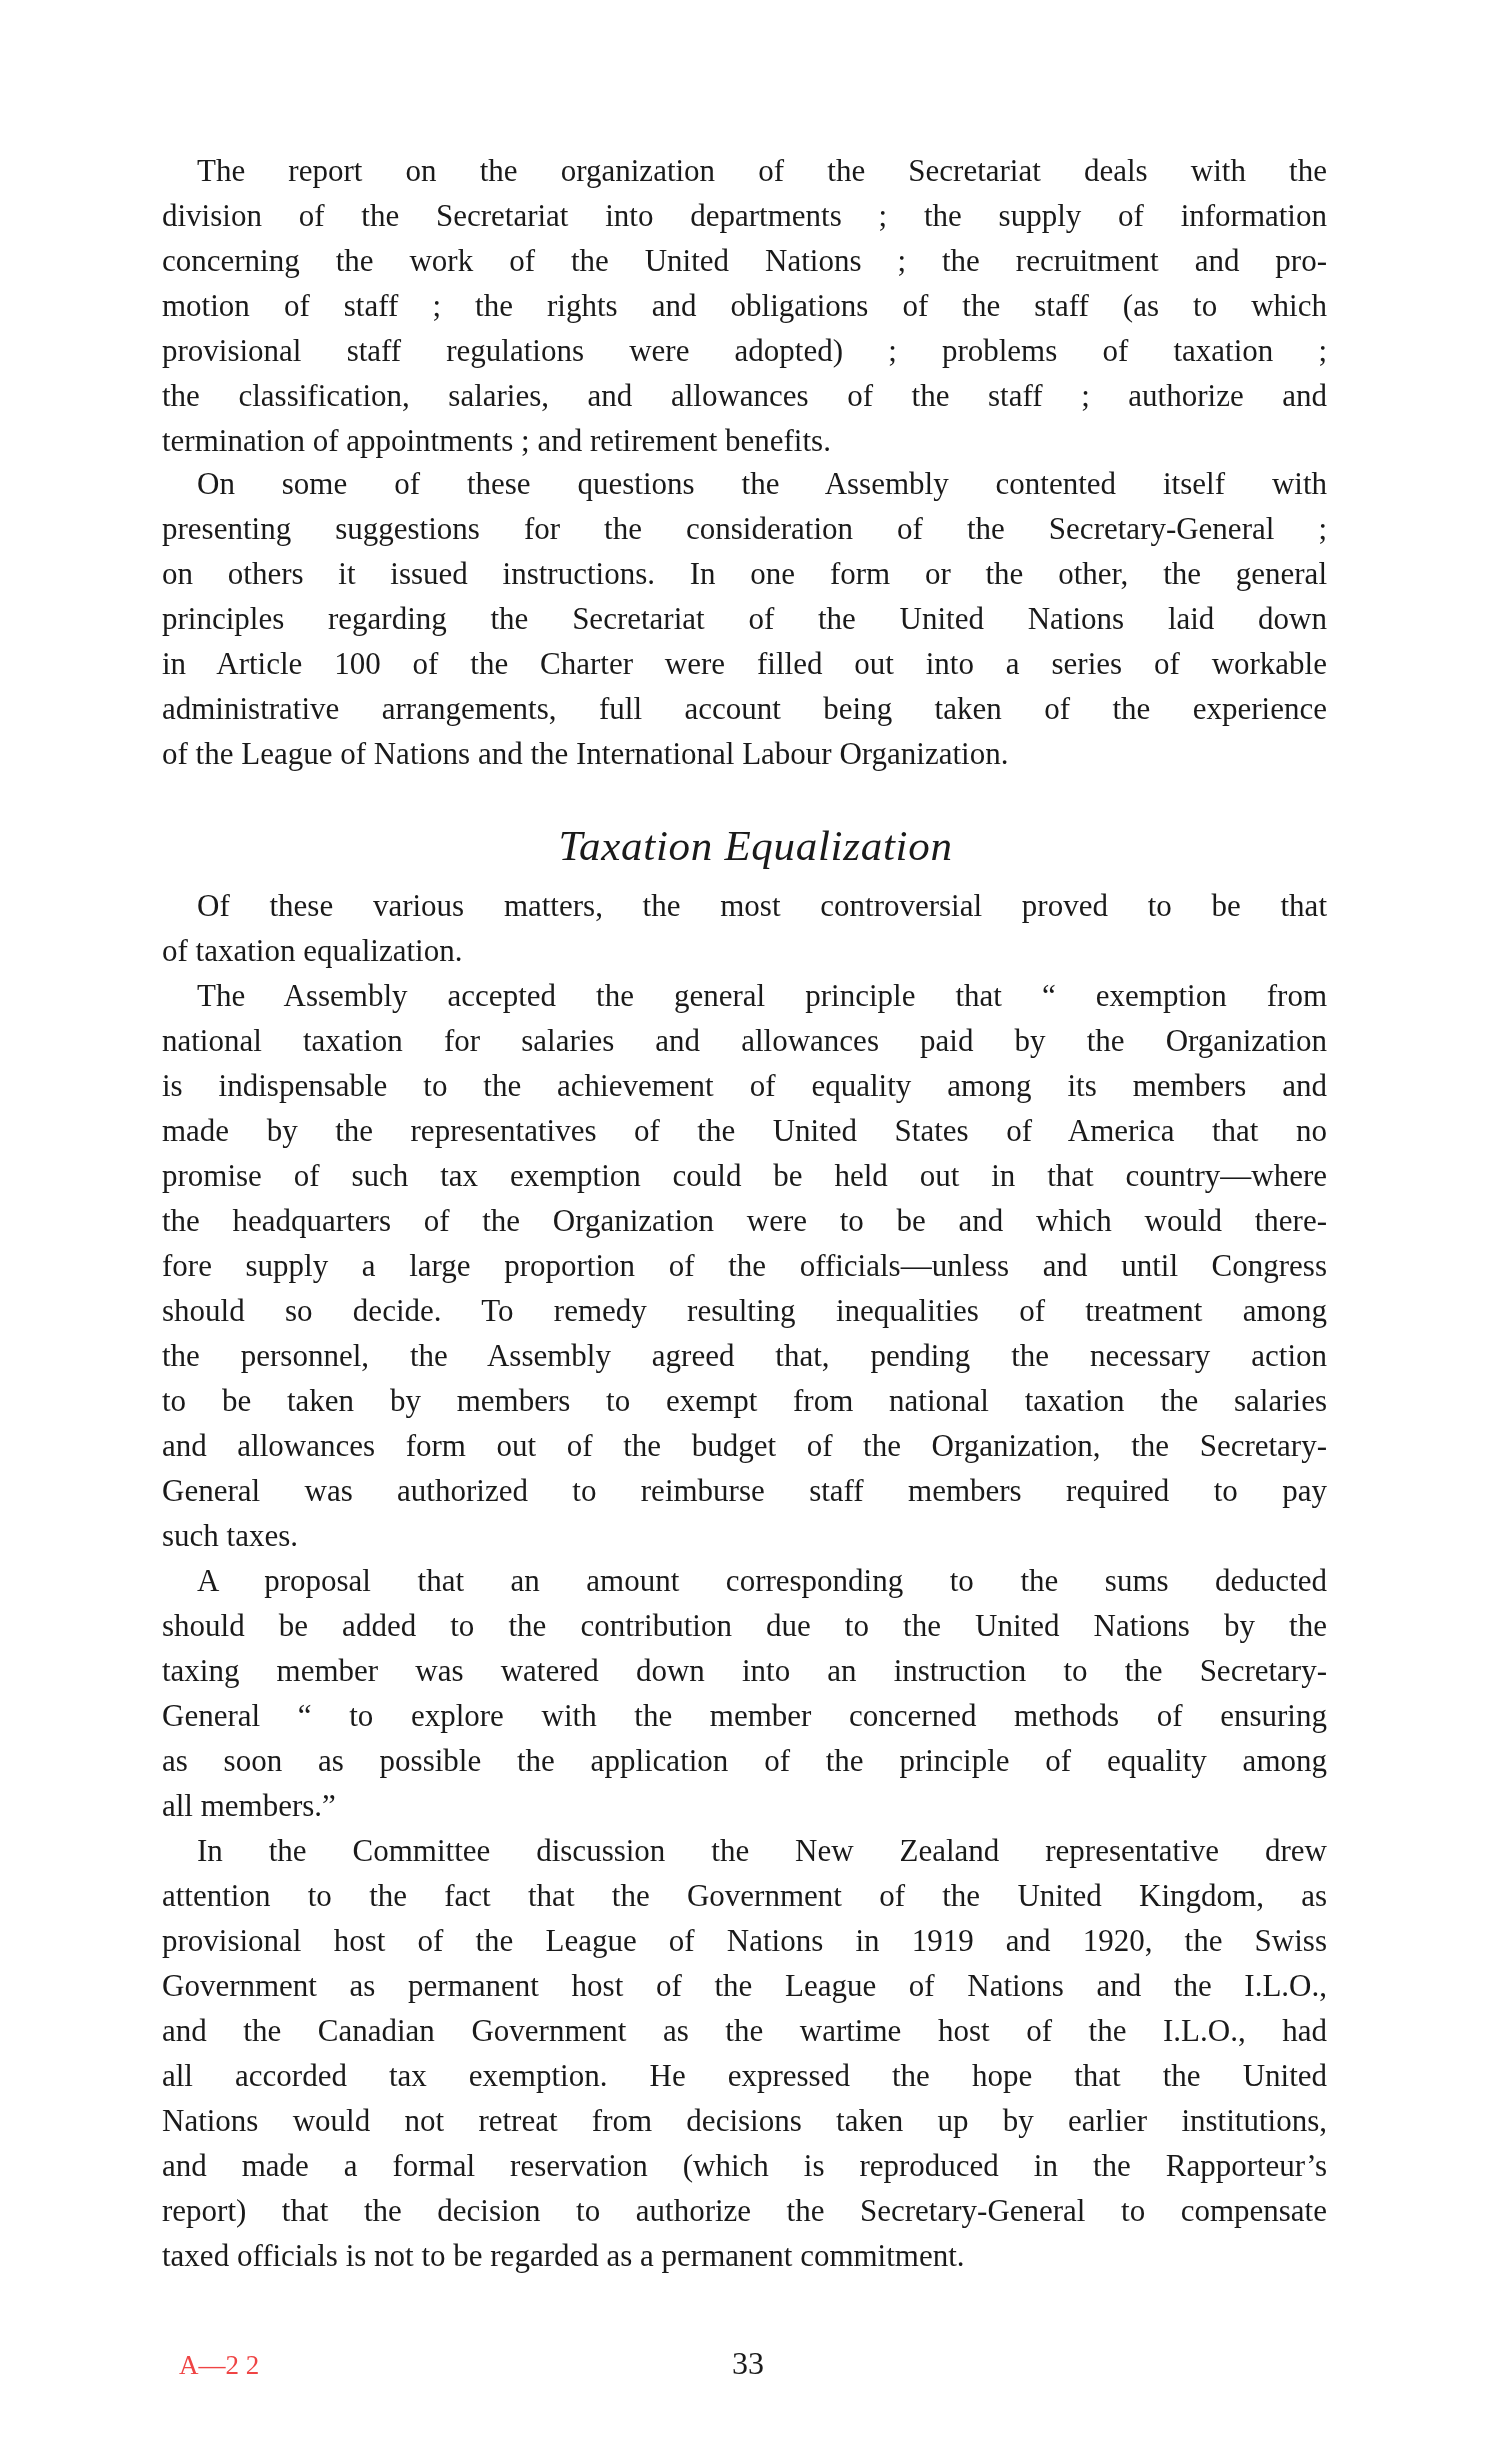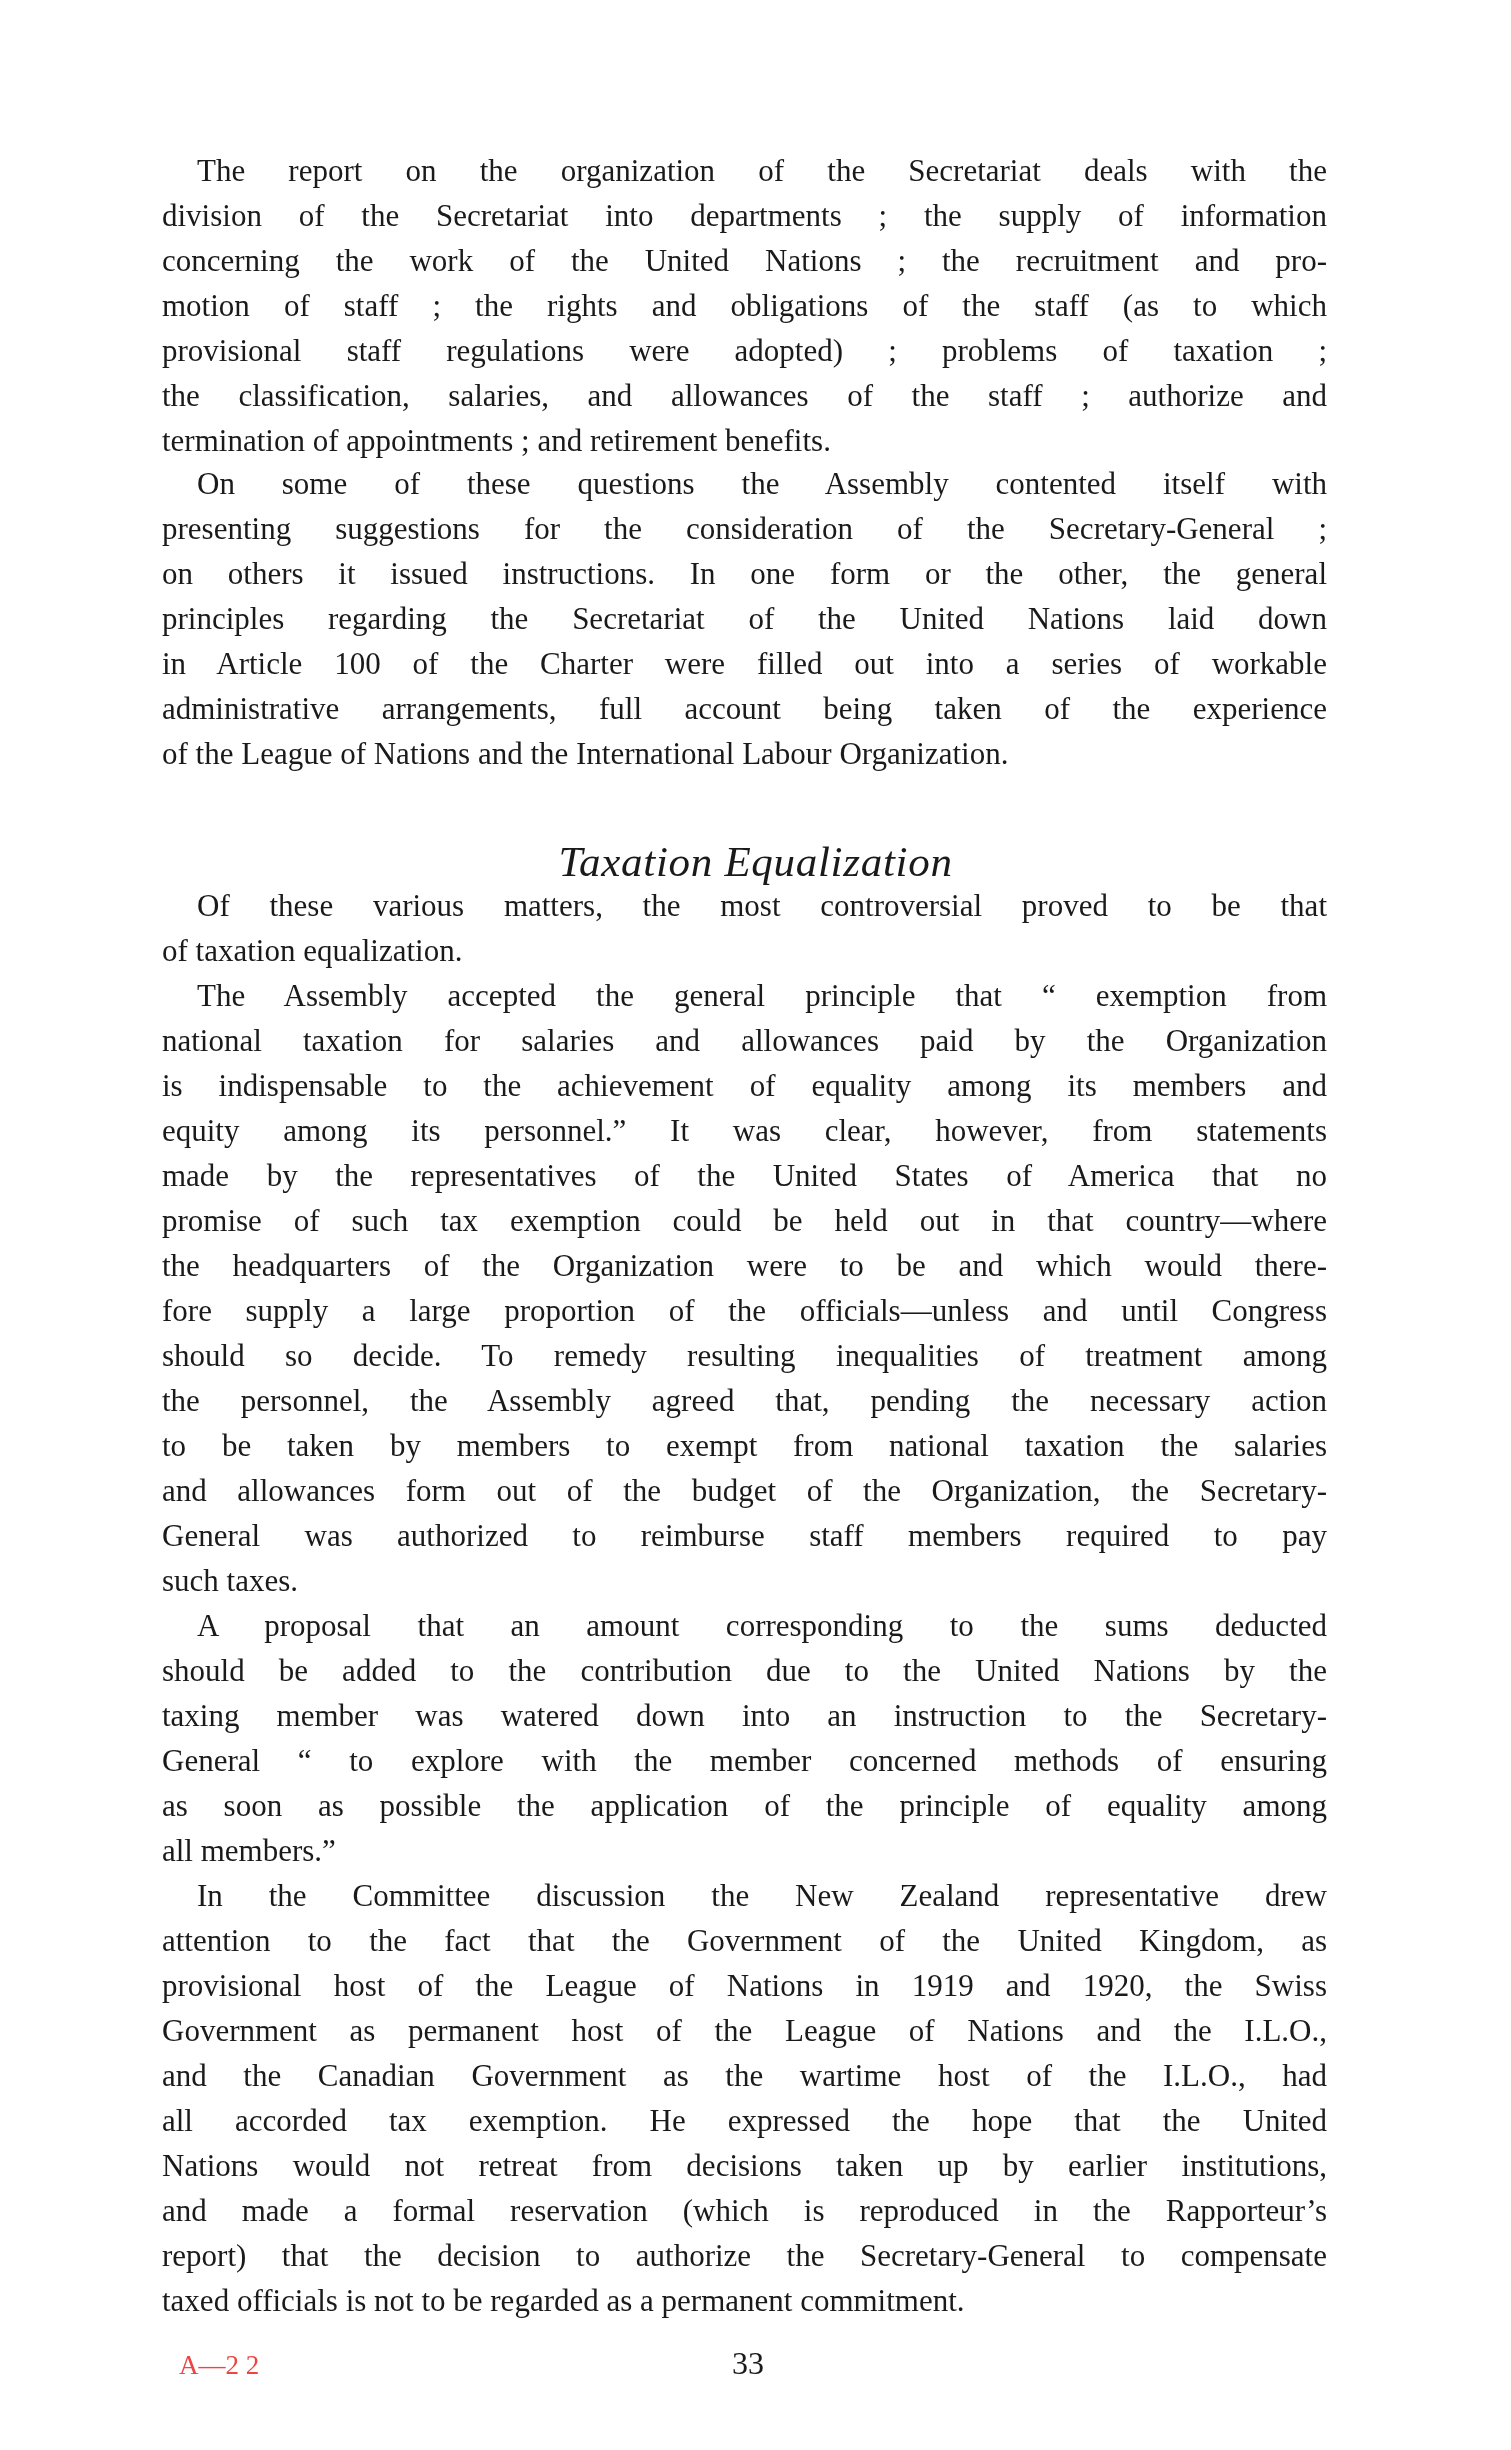--- a/index.html
+++ b/index.html
@@ -4,21 +4,21 @@
 <style>
   html, body { margin: 0; padding: 0; background: #ffffff; }
   body { width: 1511px; height: 2450px; position: relative; overflow: hidden; color: #1a1a1a; }
   .page { position: absolute; left: 0; top: 16px; width: 1511px; height: 2450px; background: #ffffff; }
   .col { position: absolute; left: 162px; width: 1165px; font-family: "Liberation Serif", "DejaVu Serif", serif; font-size: 31px; }
   .line { display: block; height: 45px; line-height: 45px; white-space: nowrap; text-align: justify; text-align-last: justify; overflow: hidden; }
   .line.last { text-align-last: left; }
   .indent { padding-left: 35px; }
   #block1 { top: 132px; }
   #block2 { top: 445px; }
-  #heading { position: absolute; top: 800px; left: 0; width: 1511px; text-align: center; font-family: "Liberation Serif", "DejaVu Serif", serif; font-style: italic; font-size: 43px; line-height: 60px; letter-spacing: 0.7px; margin-top: 16px; }
+  #heading { position: absolute; top: 800px; left: 0; width: 1511px; text-align: center; font-family: "Liberation Serif", "DejaVu Serif", serif; font-style: italic; font-size: 43px; line-height: 60px; letter-spacing: 0.7px; }
   #block3 { top: 867px; }
   .footer-code { position: absolute; left: 179px; top: 2329px; font-family: "Liberation Serif", "DejaVu Serif", serif; font-size: 27px; line-height: 40px; color: #ef4444; }
   .footer-page { position: absolute; left: 732px; top: 2326px; font-family: "Liberation Serif", "DejaVu Serif", serif; font-size: 32px; line-height: 43px; }
   .para { display: block; }
 </style>
 </head>
 <body>
 
 <div class="page">
 
@@ -49,21 +49,20 @@
 
   <div class="col" id="block3">
       <div class="para">
         <span class="line indent">Of these various matters, the most controversial proved to be that</span>
         <span class="line last">of taxation equalization.</span>
       </div>
       <div class="para">
         <span class="line indent">The Assembly accepted the general principle that “ exemption from</span>
         <span class="line">national taxation for salaries and allowances paid by the Organization</span>
         <span class="line">is indispensable to the achievement of equality among its members and</span>
-        <span class="line">equity among its personnel.” It was clear, however, from statements</span>
         <span class="line">made by the representatives of the United States of America that no</span>
         <span class="line">promise of such tax exemption could be held out in that country—where</span>
         <span class="line">the headquarters of the Organization were to be and which would there-</span>
         <span class="line">fore supply a large proportion of the officials—unless and until Congress</span>
         <span class="line">should so decide. To remedy resulting inequalities of treatment among</span>
         <span class="line">the personnel, the Assembly agreed that, pending the necessary action</span>
         <span class="line">to be taken by members to exempt from national taxation the salaries</span>
         <span class="line">and allowances form out of the budget of the Organization, the Secretary-</span>
         <span class="line">General was authorized to reimburse staff members required to pay</span>
         <span class="line last">such taxes.</span>

